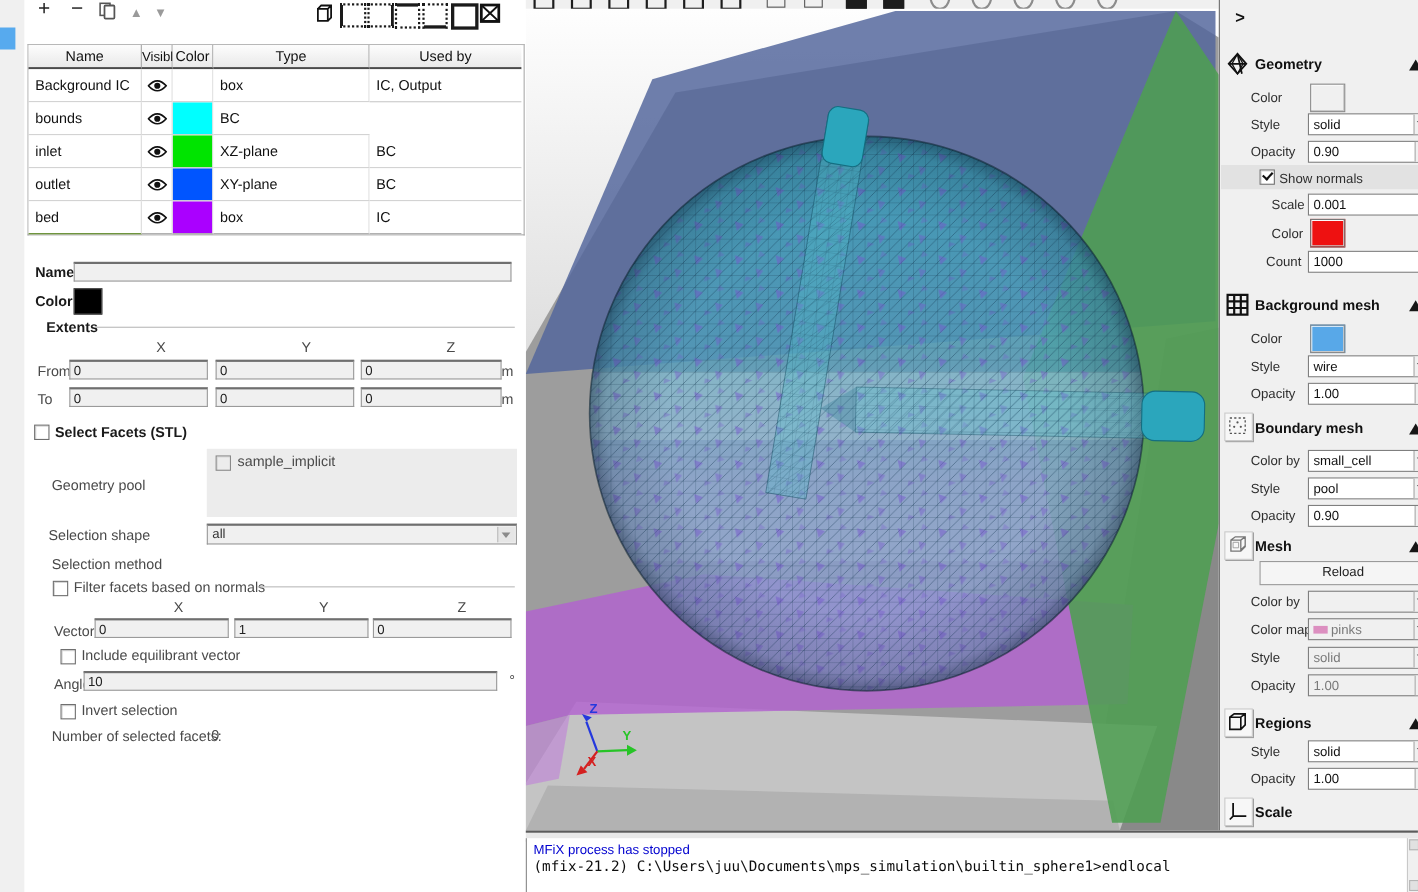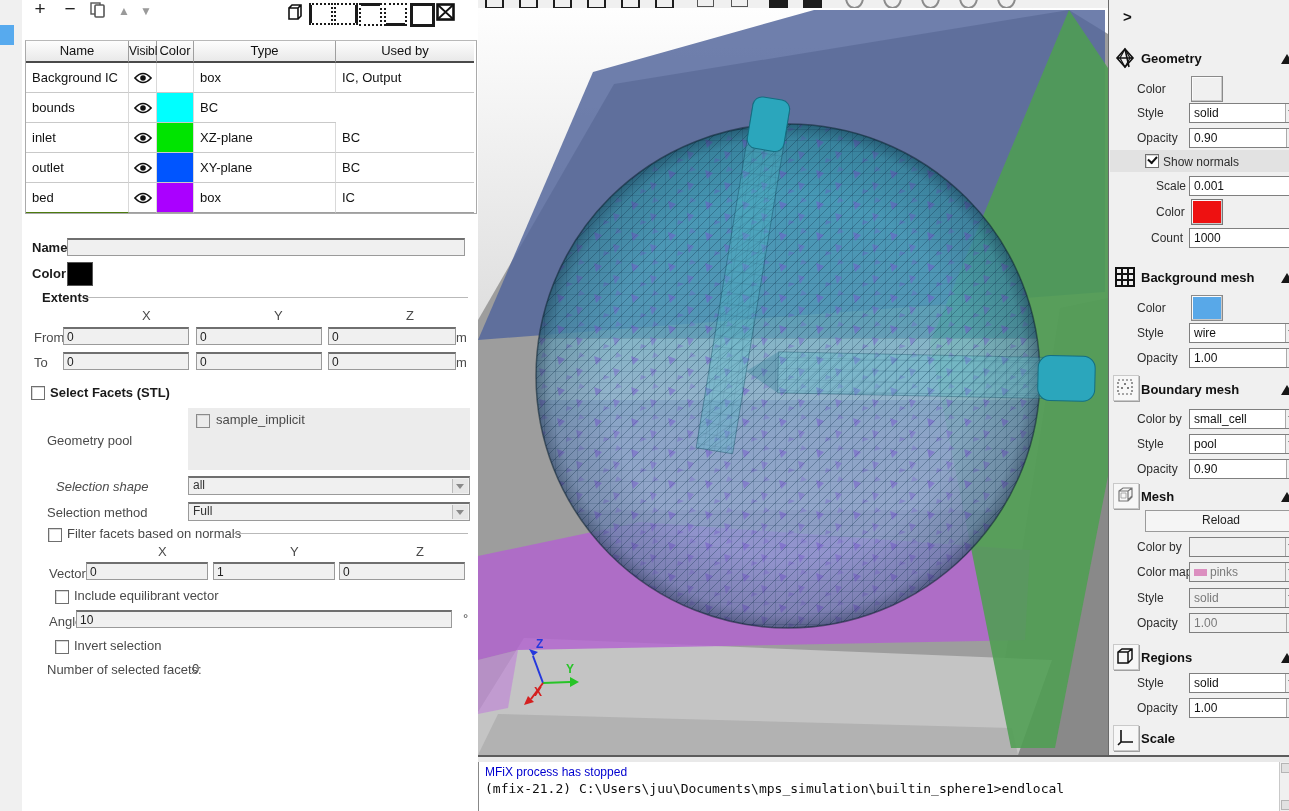--- a/index.html
+++ b/index.html
@@ -202,25 +202,24 @@
 
     <span class="cb" style="left:9px;top:386px;"></span>
     <div class="blbl" style="left:28px;top:385px;">Select Facets (STL)</div>
 
     <div class="abs" style="left:166px;top:408px;width:282px;height:62px;background:#ececec;">
       <span class="cb" style="left:8px;top:6px;background:#ececec;border-color:#8a8a8a;"></span>
       <div class="glbl" style="left:28px;top:4px;">sample_implicit</div>
     </div>
     <div class="glbl" style="left:25px;top:433px;">Geometry pool</div>
 
-    <div class="glbl" style="left:34px;top:479px;font-style:italic;">Selection shape</div>
+    <div class="glbl" style="left:22px;top:479px;">Selection shape</div>
     <div class="combo" style="left:166px;top:476px;width:276px;"><span>all</span><i class="dd"></i></div>
 
     <div class="glbl" style="left:25px;top:505px;">Selection method</div>
-    <div class="combo" style="left:166px;top:502px;width:276px;"><span>Full</span><i class="dd"></i></div>
 
     <span class="cb" style="left:26px;top:528px;"></span>
     <div class="glbl" style="left:45px;top:526px;">Filter facets based on normals</div>
     <div class="grpline" style="left:212px;top:533px;width:234px;"></div>
 
     <div class="glbl" style="left:136px;top:544px;">X</div>
     <div class="glbl" style="left:268px;top:544px;">Y</div>
     <div class="glbl" style="left:394px;top:544px;">Z</div>
 
     <div class="glbl" style="left:27px;top:566px;">Vector</div>

